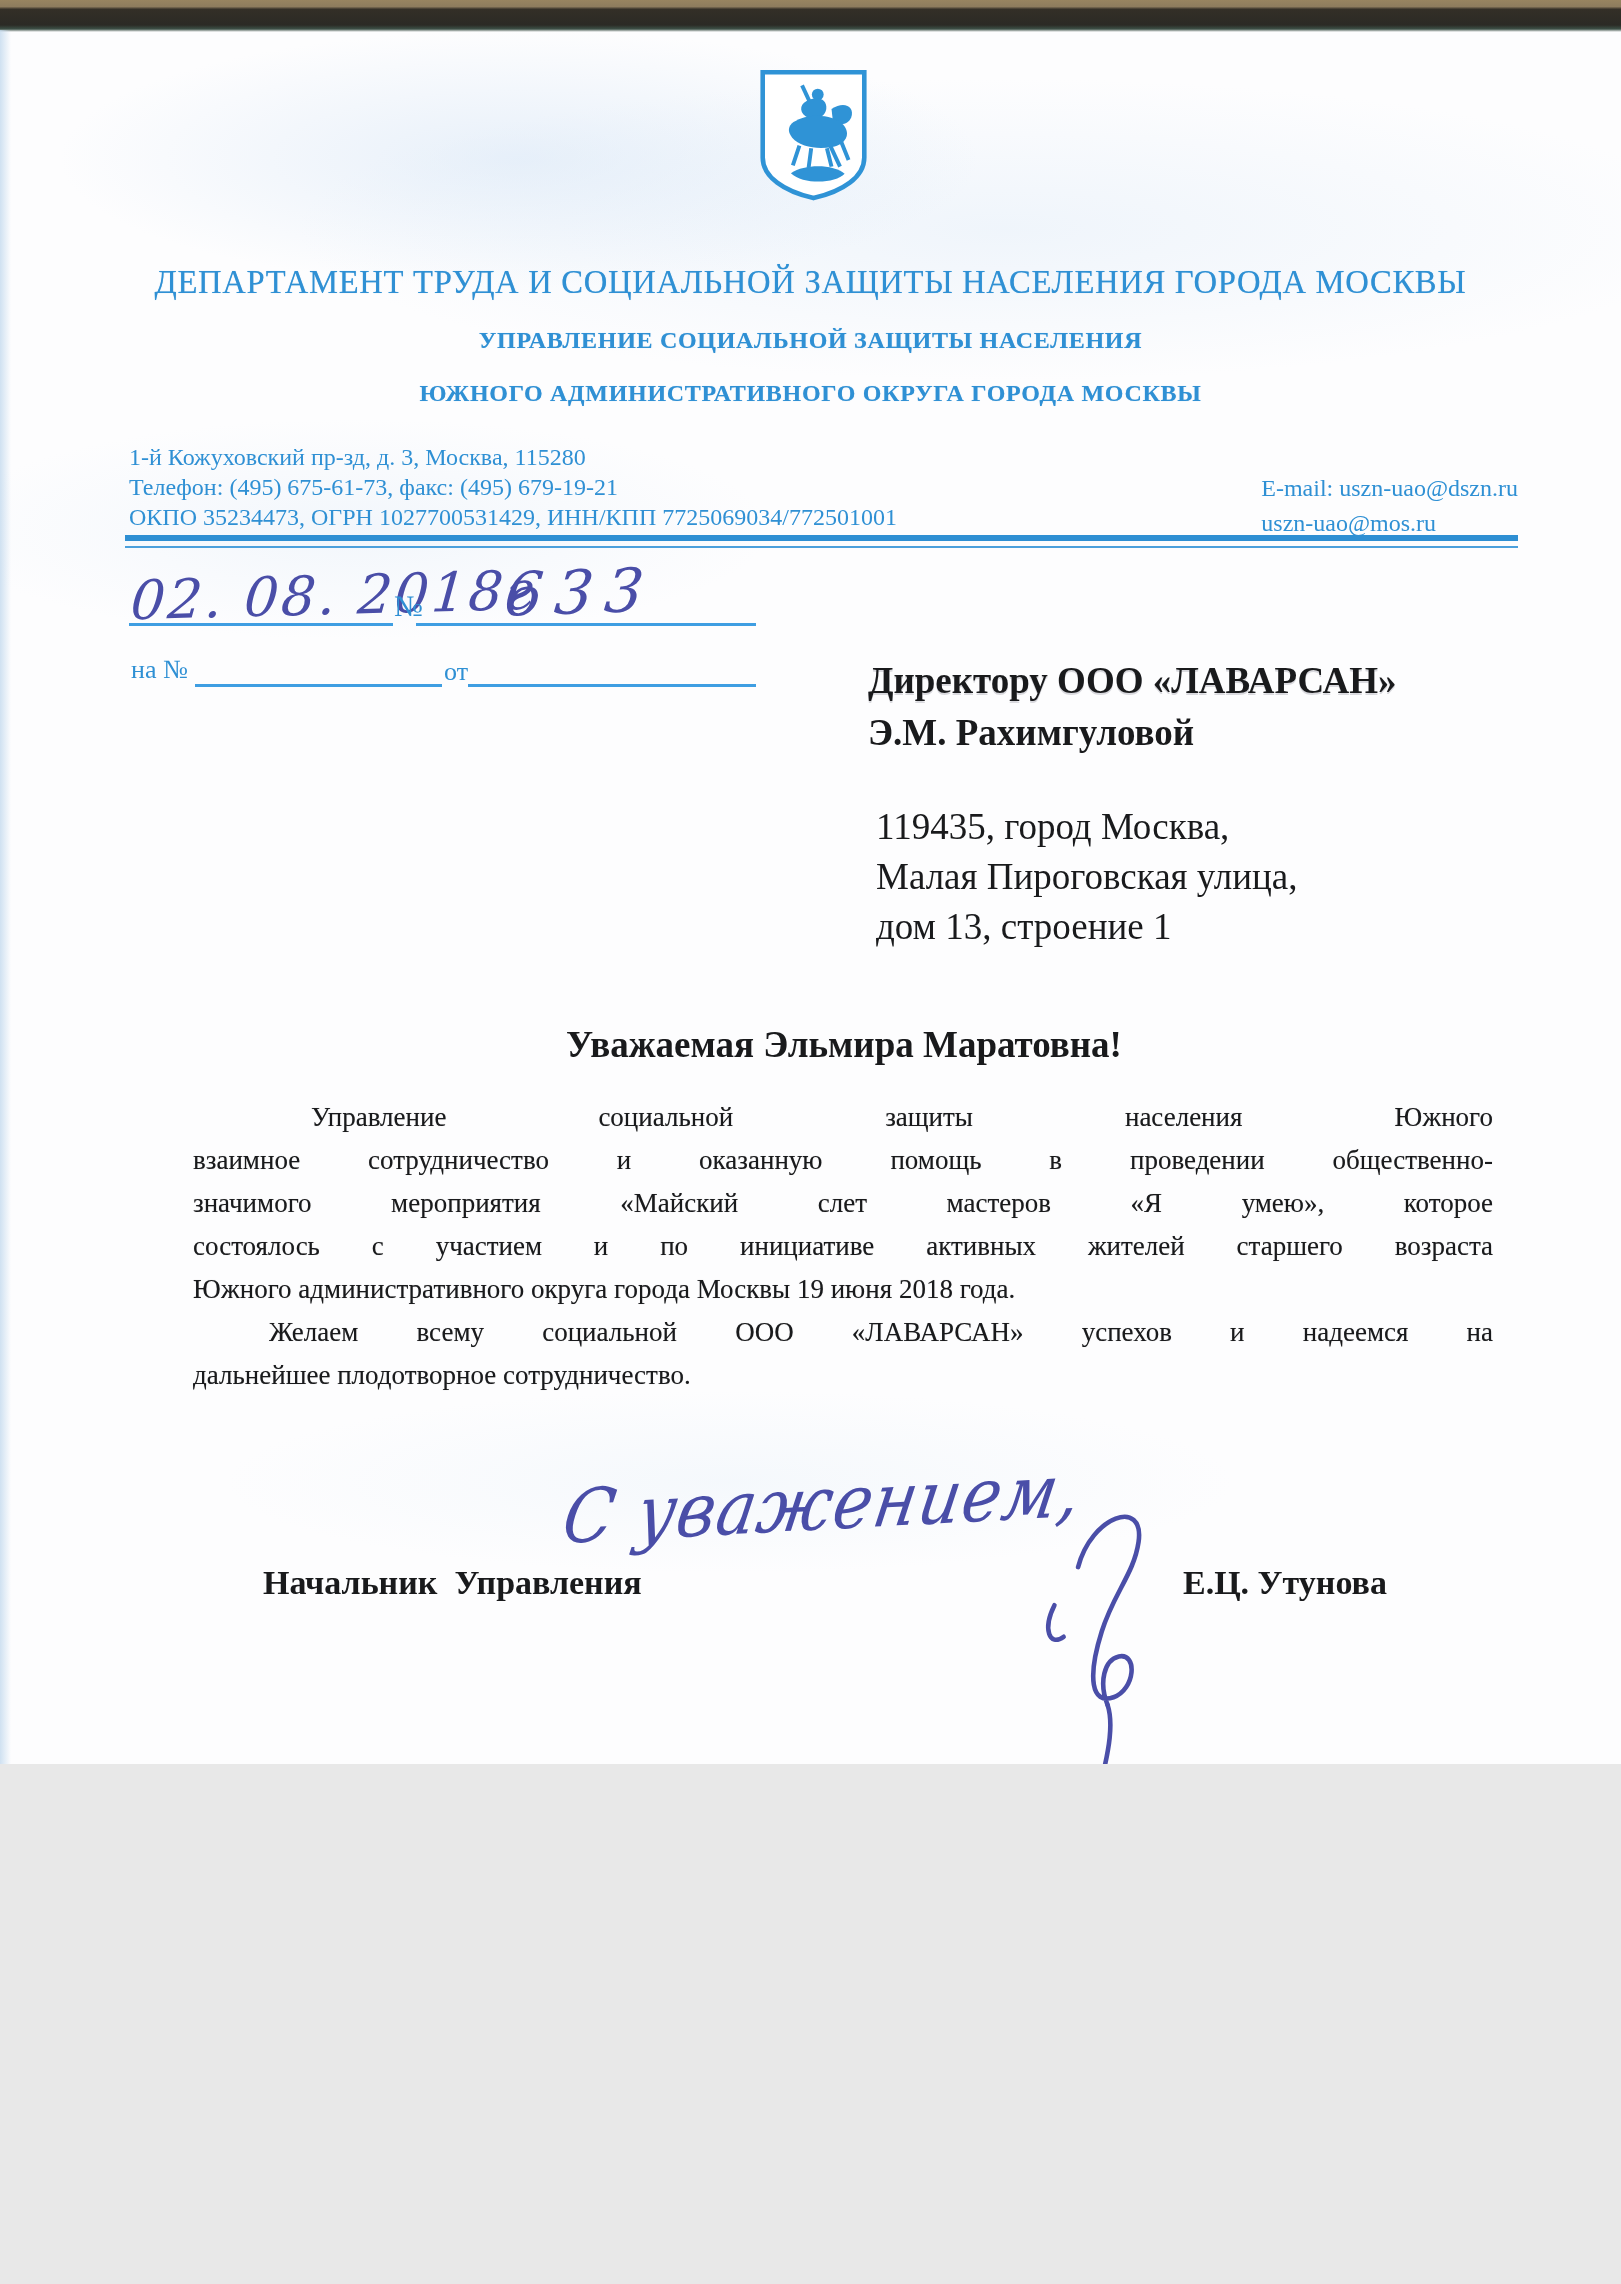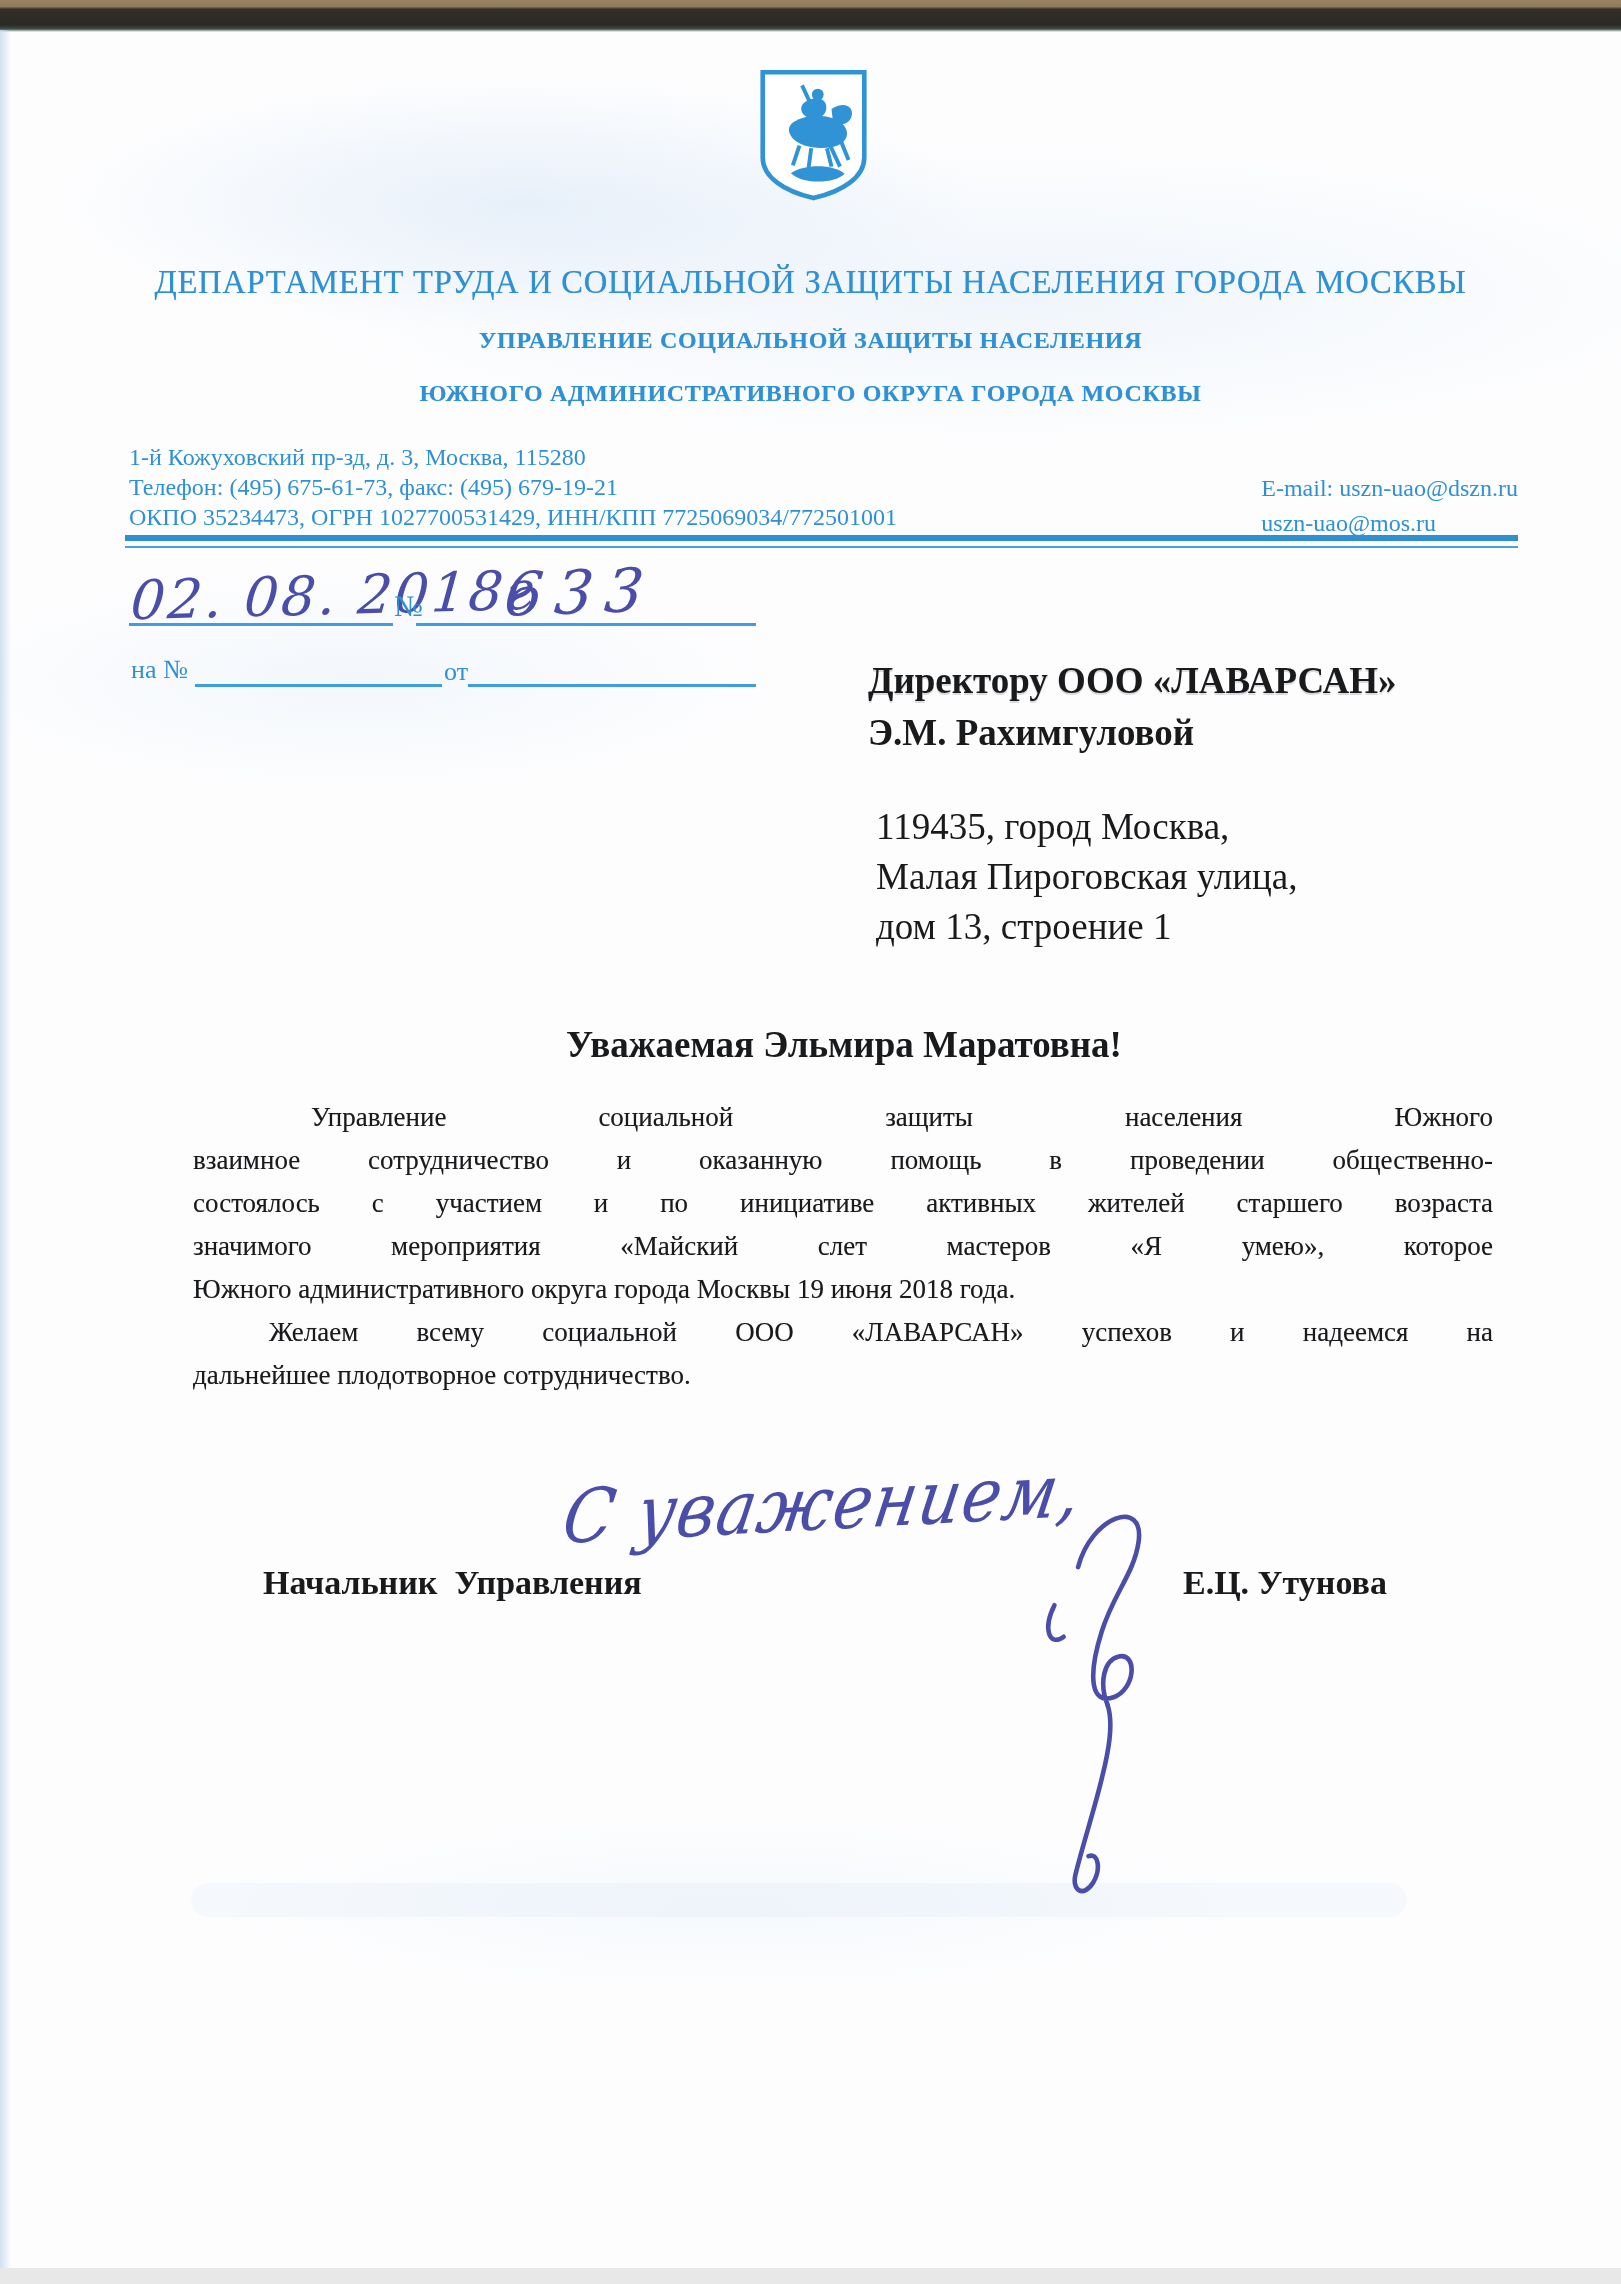--- a/index.html
+++ b/index.html
@@ -1,18 +1,18 @@
 <!DOCTYPE html>
 <html style="font-size:10.5px"><head>
 <meta charset="utf-8">
 <style>
   html,body{margin:0;padding:0;background:#e8e8e8;}
   .page{
     position:relative;
-    width:1621px;height:2268px;
+    width:1621px;height:1764px;
     overflow:hidden;
     background-color:#fdfdfe;
     background-image:
       radial-gradient(ellipse 657px 184px at 32% 9%,  rgba(205,224,244,0.45), rgba(205,224,244,0) 70%),
       radial-gradient(ellipse 986px 210px at 62% 13%, rgba(214,230,246,0.35), rgba(214,230,246,0) 72%),
       radial-gradient(ellipse 592px 158px  at 22% 30%, rgba(214,230,246,0.28), rgba(214,230,246,0) 70%),
       radial-gradient(ellipse 723px 131px at 45% 84%, rgba(208,228,244,0.18), rgba(208,228,244,0) 70%);
     font-family:"Liberation Serif","DejaVu Serif",serif;
   }
   .abs{position:absolute;}
@@ -148,22 +148,22 @@
     <div>119435, город Москва,</div>
     <div>Малая Пироговская улица,</div>
     <div>дом 13, строение 1</div>
   </div>
 
   <div class="abs blacktext salutation">Уважаемая Эльмира Маратовна!</div>
 
   <div class="abs blacktext body-block">
     <div class="jline ind1">Управление социальной защиты населения Южного</div>
     <div class="jline">взаимное сотрудничество и оказанную помощь в проведении общественно-</div>
+    <div class="jline">значимого мероприятия «Майский слет мастеров «Я умею», которое</div>
     <div class="jline">состоялось с участием и по инициативе активных жителей старшего возраста</div>
-    <div class="jline">значимого мероприятия «Майский слет мастеров «Я умею», которое</div>
     <div class="jline last">Южного административного округа города Москвы 19 июня 2018 года.</div>
     <div class="jline ind2">Желаем всему социальной ООО «ЛАВАРСАН» успехов и надеемся на</div>
     <div class="jline last">дальнейшее плодотворное сотрудничество.</div>
   </div>
 
   <div class="abs ink script closing-script">С уважением,</div>
 
   <div class="abs sig-svg">
     <svg width="184" height="427" viewBox="0 0 280 650">
       <g fill="none" stroke="#4a4ea8" stroke-width="7" stroke-linecap="round">

